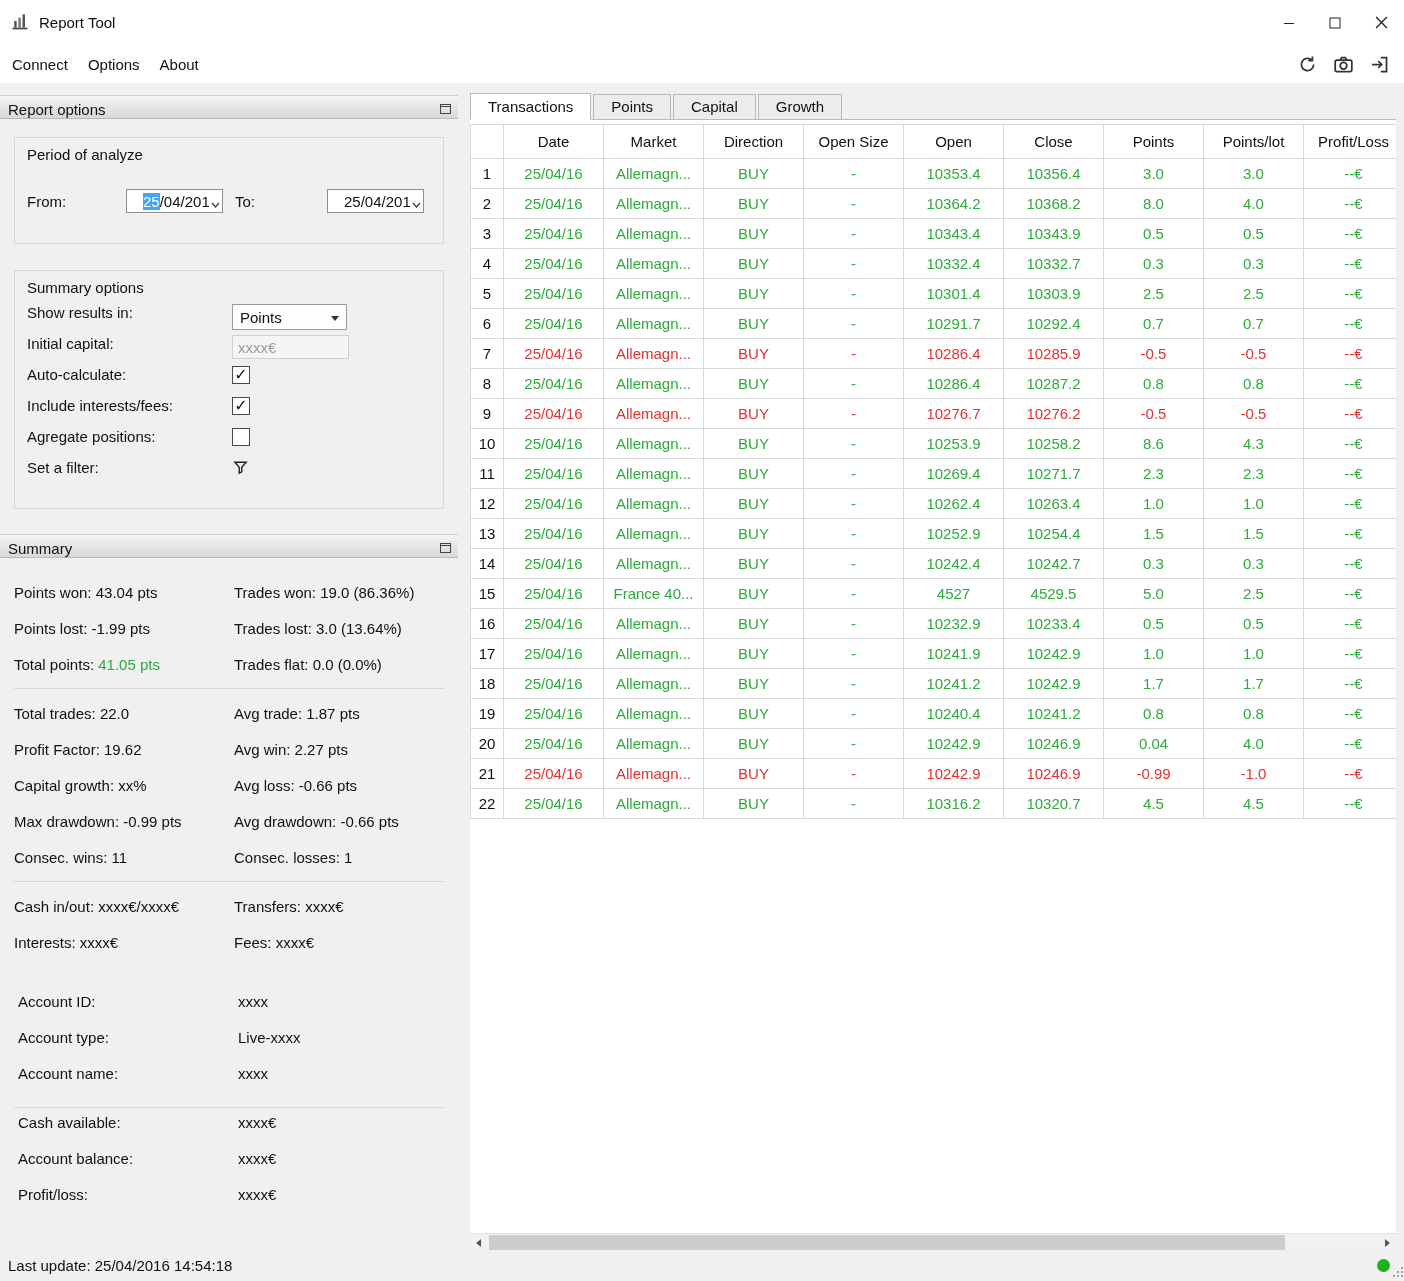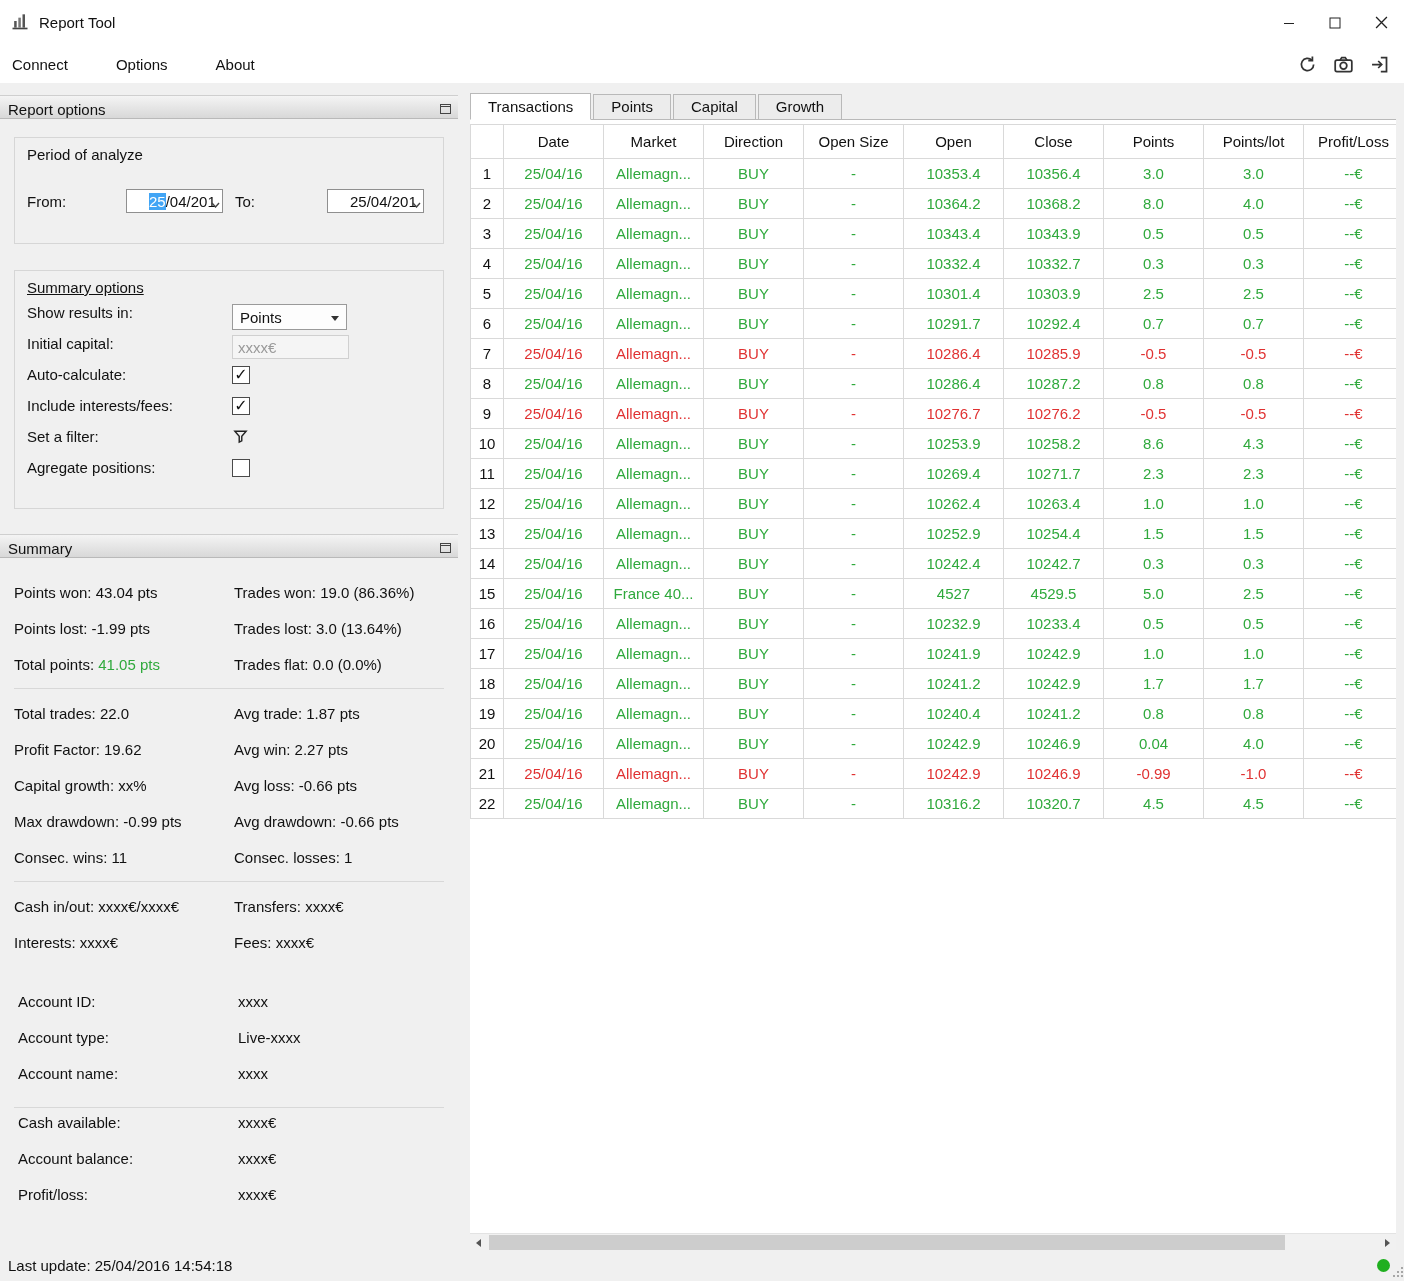--- a/index.html
+++ b/index.html
@@ -12,47 +12,47 @@
     font-family:"Liberation Sans","DejaVu Sans",sans-serif; font-size:15px; color:#111;
     background:var(--panelbg);
   }
   
   .titlebar{height:45px; background:#fff; display:flex; align-items:center; padding-left:10px;}
   .titlebar .title{margin-left:9px; font-size:15px;}
   .win-controls{margin-left:auto; display:flex; height:45px;}
   .win-btn{width:46px; height:45px; display:flex; align-items:center; justify-content:center; cursor:default;}
   
   .menubar{height:38px; background:#fff; display:flex; align-items:center; padding-left:2px;}
-  .menu-items{display:flex;gap:28px;}
+  .menu-items{display:flex;}
   .menu-item{padding:6px 10px; cursor:default;}
   .toolbar-icons{margin-left:auto; display:flex; align-items:center; gap:10px; padding-right:12px;}
   .tool-icon{width:26px; height:26px; display:flex; align-items:center; justify-content:center;}
   
   .content{display:flex; height:1167px; background:var(--panelbg);}
   .left-col{width:458px; padding-top:12px; flex:none;}
   .right-col{flex:1; padding:10px 8px 0 12px; display:flex; flex-direction:column; min-width:0;}
   
   .panel{margin-bottom:5px;}
   .panel-header{
     height:24px; display:flex; align-items:center; padding:4px 6px 0 8px;
     background:linear-gradient(#f4f4f4,#d8d8d8); border-top:1px solid #cfcfcf; border-bottom:1px solid #b9b9b9;
   }
   .panel-header .header-icons{margin-left:auto; display:flex; gap:8px; align-items:center;}
   .hdr-icon{width:14px; height:14px; display:flex; align-items:center; justify-content:center;}
   .panel-body{padding:18px 0 20px;}
   .groupbox{border:1px solid #d6d6d6; margin:0 14px; padding:8px 12px 30px; background:var(--panelbg);}
   .groupbox.opts{padding-bottom:18px;}
   .group-title{margin-bottom:26px;}
-  .groupbox.opts .group-title{margin-bottom:8px;text-decoration:underline;}
+  .groupbox.opts .group-title{margin-bottom:8px;}
   .period-row{display:flex; align-items:center;}
   .period-row .lbl{width:99px;}
   .period-row .lbl.to{width:104px; padding-left:12px;}
   .date-combo{
     width:97px; height:24px; background:#fff; border:1px solid #8f8f8f;
-    display:flex; align-items:center; padding-left:22px; position:relative; overflow:hidden;
+    display:flex; align-items:center; padding-left:16px; position:relative; overflow:hidden;
   }
   .date-combo .sel{background:var(--selection); color:#fff;}
   .date-combo .chev{position:absolute; right:2px; top:4px;}
   .opt-row{display:flex; align-items:flex-start; height:31px;}
   .opt-row .lbl{width:205px;}
   .combo{
     width:115px; height:26px; background:#fdfdfd; border:1px solid #9a9a9a;
     display:flex; align-items:center; padding-left:7px; position:relative;
   }
   .combo .arrow{
@@ -227,30 +227,30 @@
           </div>
           <div class="opt-row">
             <span class="lbl">Auto-calculate:</span>
             <span class="checkbox checked"></span>
           </div>
           <div class="opt-row">
             <span class="lbl">Include interests/fees:</span>
             <span class="checkbox checked"></span>
           </div>
           <div class="opt-row">
+            <span class="lbl">Agregate positions:</span>
+            <span class="checkbox"></span>
+          </div>
+          <div class="opt-row">
             <span class="lbl">Set a filter:</span>
             <span class="filter-wrap">
               <svg width="17" height="17" viewBox="0 0 24 24">
                   <path d="M4 4.5h16l-6.2 7.3v6.2l-3.6 2V11.8z" fill="none" stroke="#222" stroke-width="2"></path>
                 </svg>
             </span>
-          </div>
-          <div class="opt-row">
-            <span class="lbl">Agregate positions:</span>
-            <span class="checkbox"></span>
           </div>
         </div>
       </div>
     </div>
 
     <div class="panel">
       <div class="panel-header">
         <span>Summary</span>
         <span class="header-icons">
           <span class="hdr-icon">

